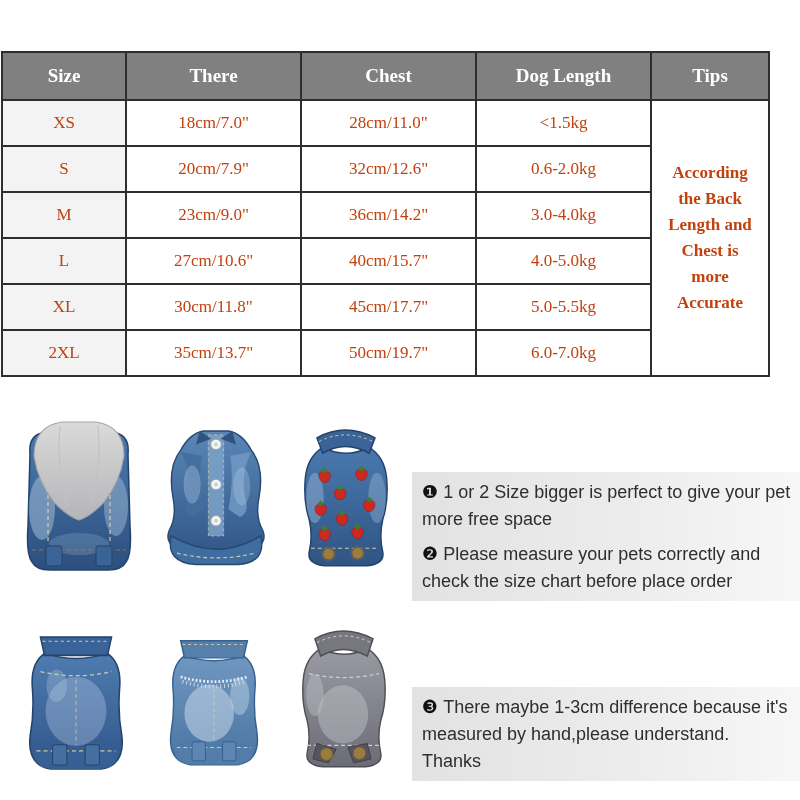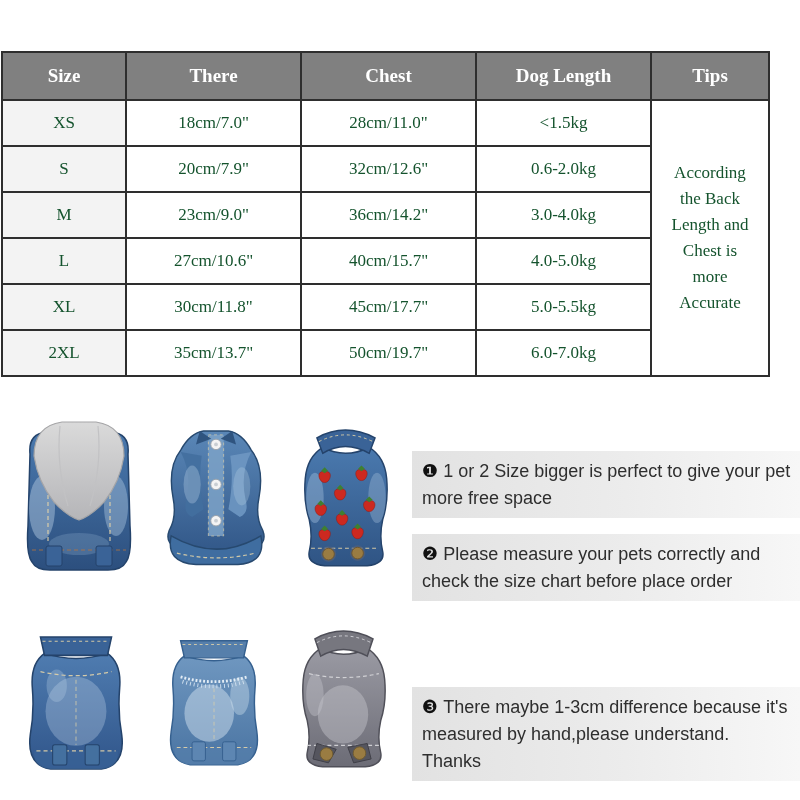--- a/index.html
+++ b/index.html
@@ -14,46 +14,46 @@
   table.size-chart {
     position:absolute; left:1px; top:51px; width:769px;
     border-collapse:collapse; table-layout:fixed;
     font-family:"Liberation Serif","DejaVu Serif",serif;
   }
   table.size-chart th {
     border:2px solid #2e2e2e; background:#808080; color:#ffffff;
     font-weight:bold; font-size:19px; height:48px; text-align:center;
   }
   table.size-chart td {
-    border:2px solid #2e2e2e; background:#ffffff; color:#14532d;
+    border:2px solid #2e2e2e; background:#ffffff; color:#c2410c;
     font-size:17px; height:46px; text-align:center; vertical-align:middle;
   }
   table.size-chart td.size-cell { background:#f3f3f3; }
   table.size-chart td.tips-cell {
-    font-size:17px; line-height:26px; padding:0 12px; background:#ffffff;
+    font-size:17px; line-height:26px; padding:0 12px; background:#ffffff;font-weight:bold;
   }
 
   
   .fig { position:absolute; }
   .fig svg { display:block; width:100%; height:100%; }
   #fig1{ left:6px;   top:408px; width:146px; height:170px; }
   #fig2{ left:154px; top:410px; width:124px; height:168px; }
   #fig3{ left:282px; top:412px; width:126px; height:164px; }
   #fig4{ left:10px;  top:604px; width:132px; height:184px; }
   #fig5{ left:152px; top:602px; width:124px; height:188px; }
   #fig6{ left:280px; top:600px; width:126px; height:190px; }
 
   
   .note {
     position:absolute; left:412px; width:388px;
     background:linear-gradient(90deg,#e2e2e2 0%,#ececec 55%,#f7f7f7 100%);
     color:#2e2e2e; font-size:18px; line-height:27px;
     padding:6px 8px 6px 10px;
   }
-  #note1{ top:451px; min-height:67px; }
+  #note1{ top:472px; min-height:67px; }
   #note2{ top:534px; min-height:67px; }
   #note3{ top:687px; min-height:93px; }
   .bullet {
     font-family:"DejaVu Sans",sans-serif;
     font-size:18px; margin-right:5px; color:#111111;
   }
 </style>
 </head>
 <body>
 

